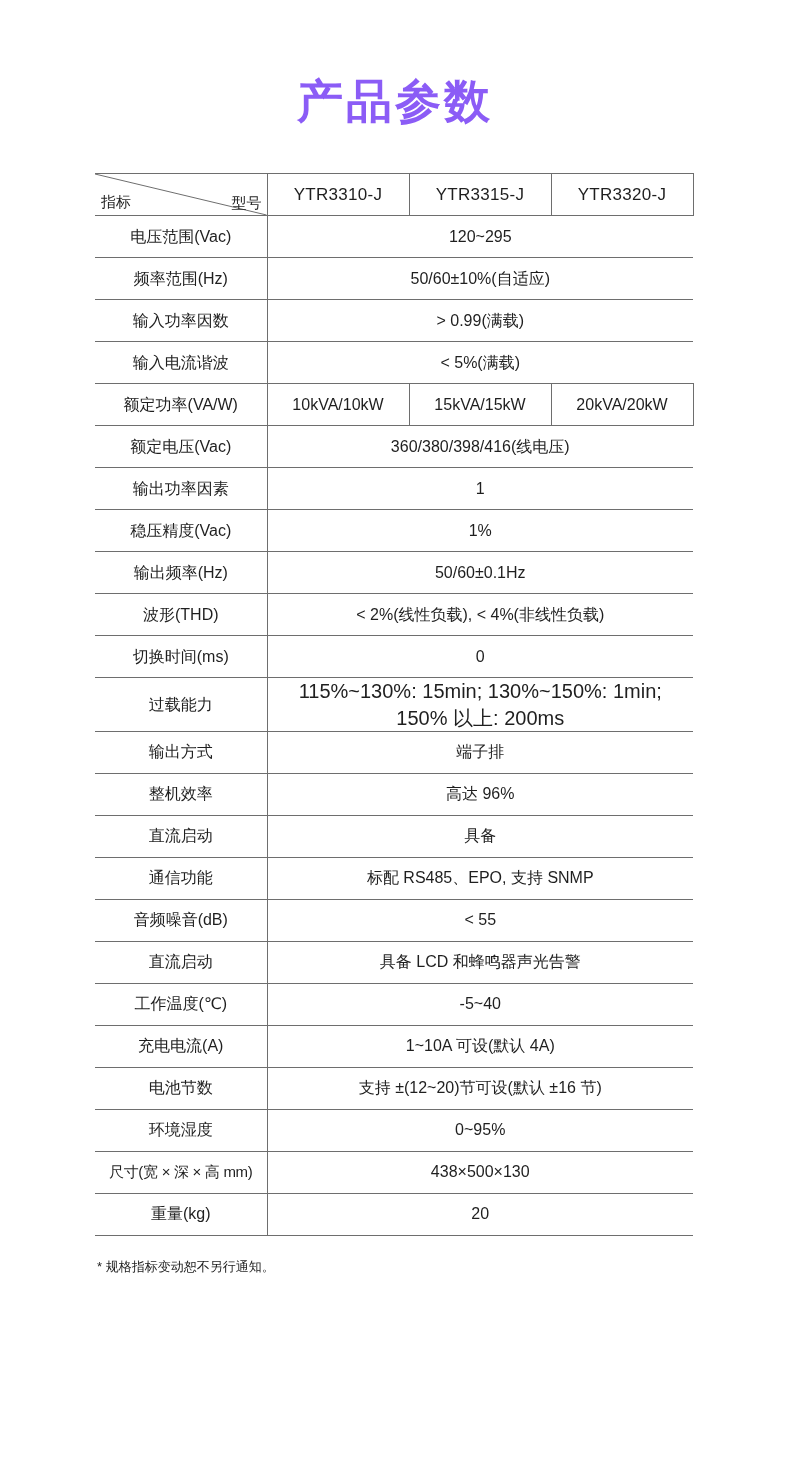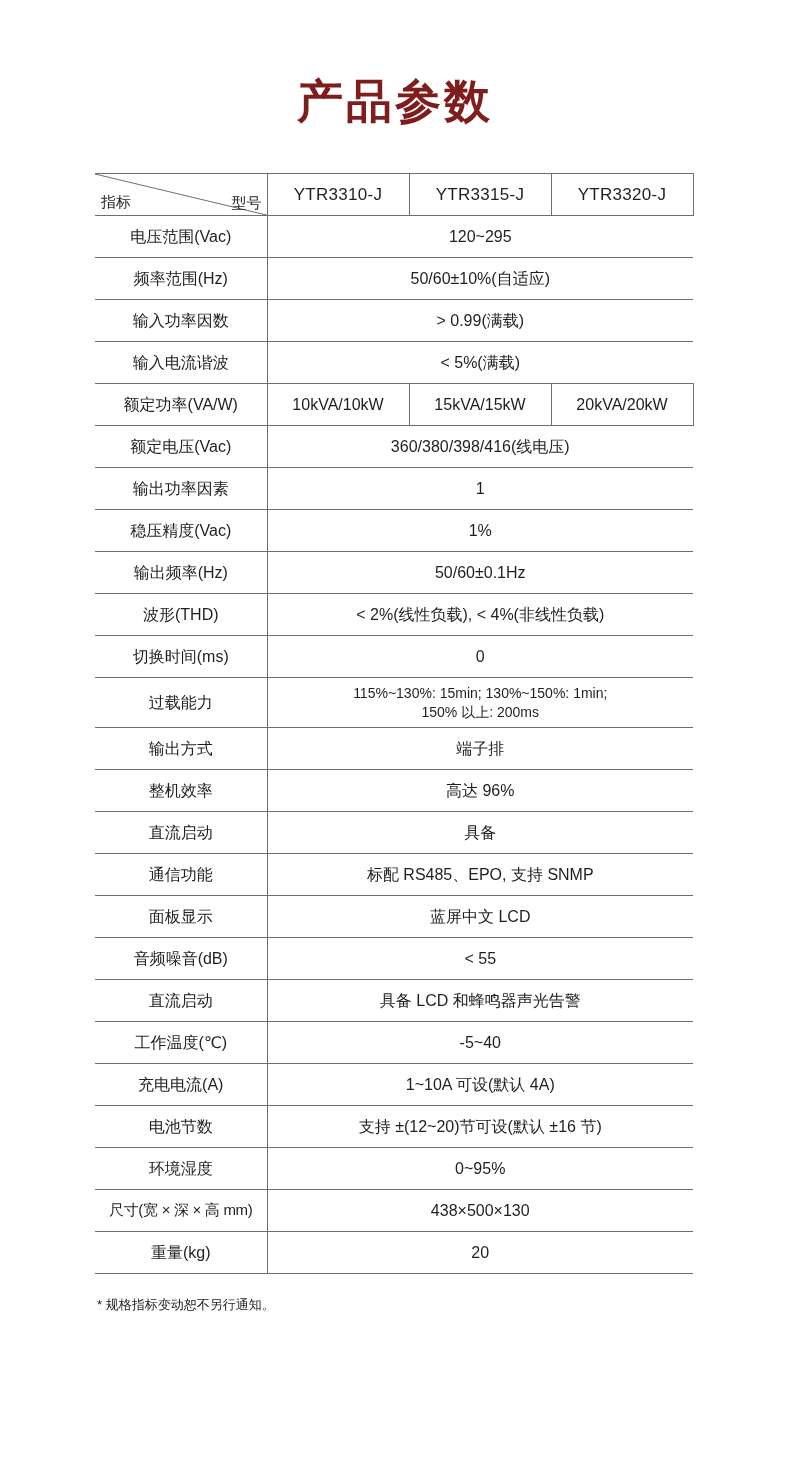--- a/index.html
+++ b/index.html
@@ -21,21 +21,21 @@
     height: 1474px;
     background: #ffffff;
   }
   .page-title {
     padding-top: 74px;
     text-align: center;
     font-size: 46px;
     line-height: 1.2;
     font-weight: 900;
     letter-spacing: 3px;
-    color: #7f1d1d;
+    color: #8b5cf6;
   }
   table.spec-table {
     border-collapse: collapse;
     table-layout: fixed;
     width: 598px;
     margin: 44px 0 0 95px;
     border-bottom: 1px solid #6e6e6e;
   }
   col.c-label { width: 172px; }
   col.c-data  { width: 142px; }
@@ -50,21 +50,21 @@
     font-size: 16px;
     line-height: 1.25;
     color: #1f1f1f;
   }
   td.label { border-right: 1px solid #6e6e6e; }
   td.label.tight { font-size: 15px; padding: 0 1px; letter-spacing: -0.3px; text-align: center; }
   tr.header td { border-right: 1px solid #6e6e6e; }
   tr.split  td { border-right: 1px solid #6e6e6e; }
   td.model { font-size: 17px; letter-spacing: 0.3px; }
 
-  td.two-line { font-size: 14px; line-height: 1.32; }
+  td.two-line { font-size: 20px; line-height: 1.32; }
   td.two-line div { white-space: nowrap; }
 
   
   td.diag { position: relative; padding: 0; }
   td.diag svg {
     position: absolute;
     top: 0; left: 0;
     width: 100%; height: 100%;
     display: block;
   }
@@ -175,24 +175,20 @@
       </tr>
       <tr class="row">
         <td class="label">直流启动</td>
         <td class="value" colspan="3">具备</td>
       </tr>
       <tr class="row">
         <td class="label">通信功能</td>
         <td class="value" colspan="3">标配 RS485、EPO, 支持 SNMP</td>
       </tr>
       <tr class="row">
-        <td class="label">面板显示</td>
-        <td class="value" colspan="3">蓝屏中文 LCD</td>
-      </tr>
-      <tr class="row">
         <td class="label">音频噪音(dB)</td>
         <td class="value" colspan="3">&lt; 55</td>
       </tr>
       <tr class="row">
         <td class="label">直流启动</td>
         <td class="value" colspan="3">具备 LCD 和蜂鸣器声光告警</td>
       </tr>
       <tr class="row">
         <td class="label">工作温度(℃)</td>
         <td class="value" colspan="3">-5~40</td>

